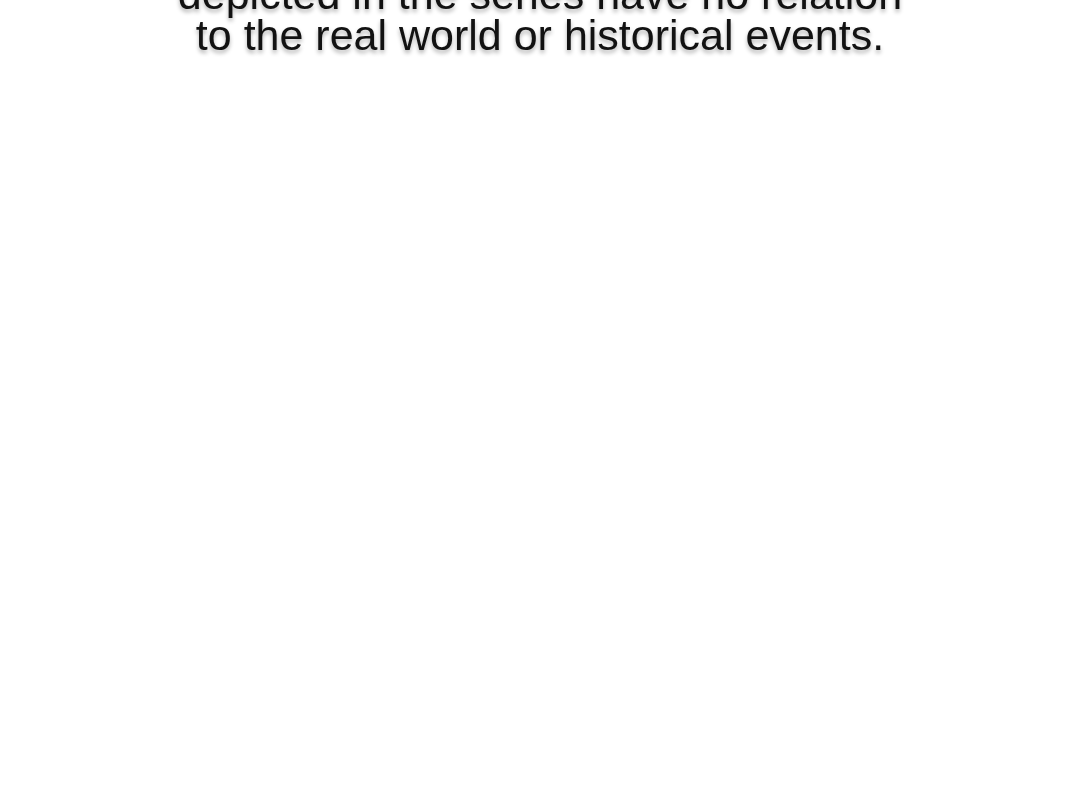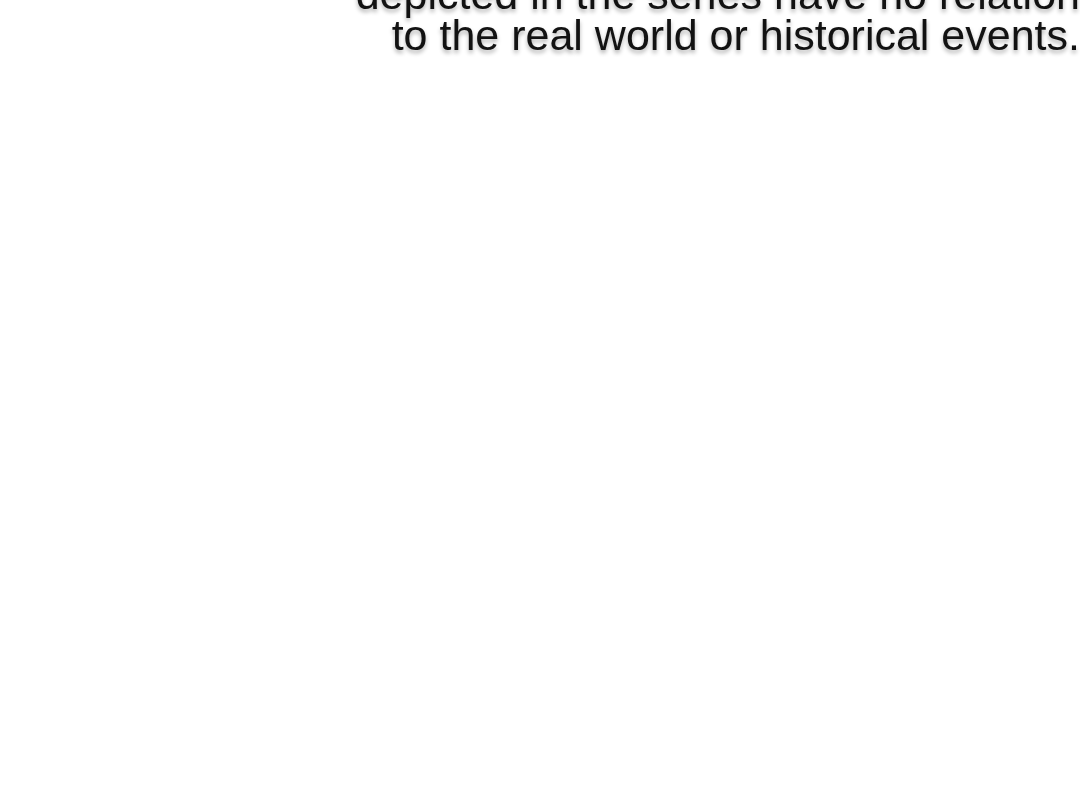--- a/index.html
+++ b/index.html
@@ -30,21 +30,20 @@
     font-weight: 400;
     letter-spacing: 0px;
     color: #121212;
     
     text-shadow: 0 3px 4px rgba(0, 0, 0, 0.30);
     user-select: none;
     white-space: nowrap;
   }
   .disclaimer-line {
     display: block;
-    text-align: right;
   }
 </style>
 </head>
 <body style="background: rgb(255, 255, 255);">
 
 <div class="frame">
   <div class="disclaimer" style="color: rgb(18, 18, 18);">
     <span class="disclaimer-line">depicted in the series have no relation</span>
     <span class="disclaimer-line">to the real world or historical events.</span>
   </div>

